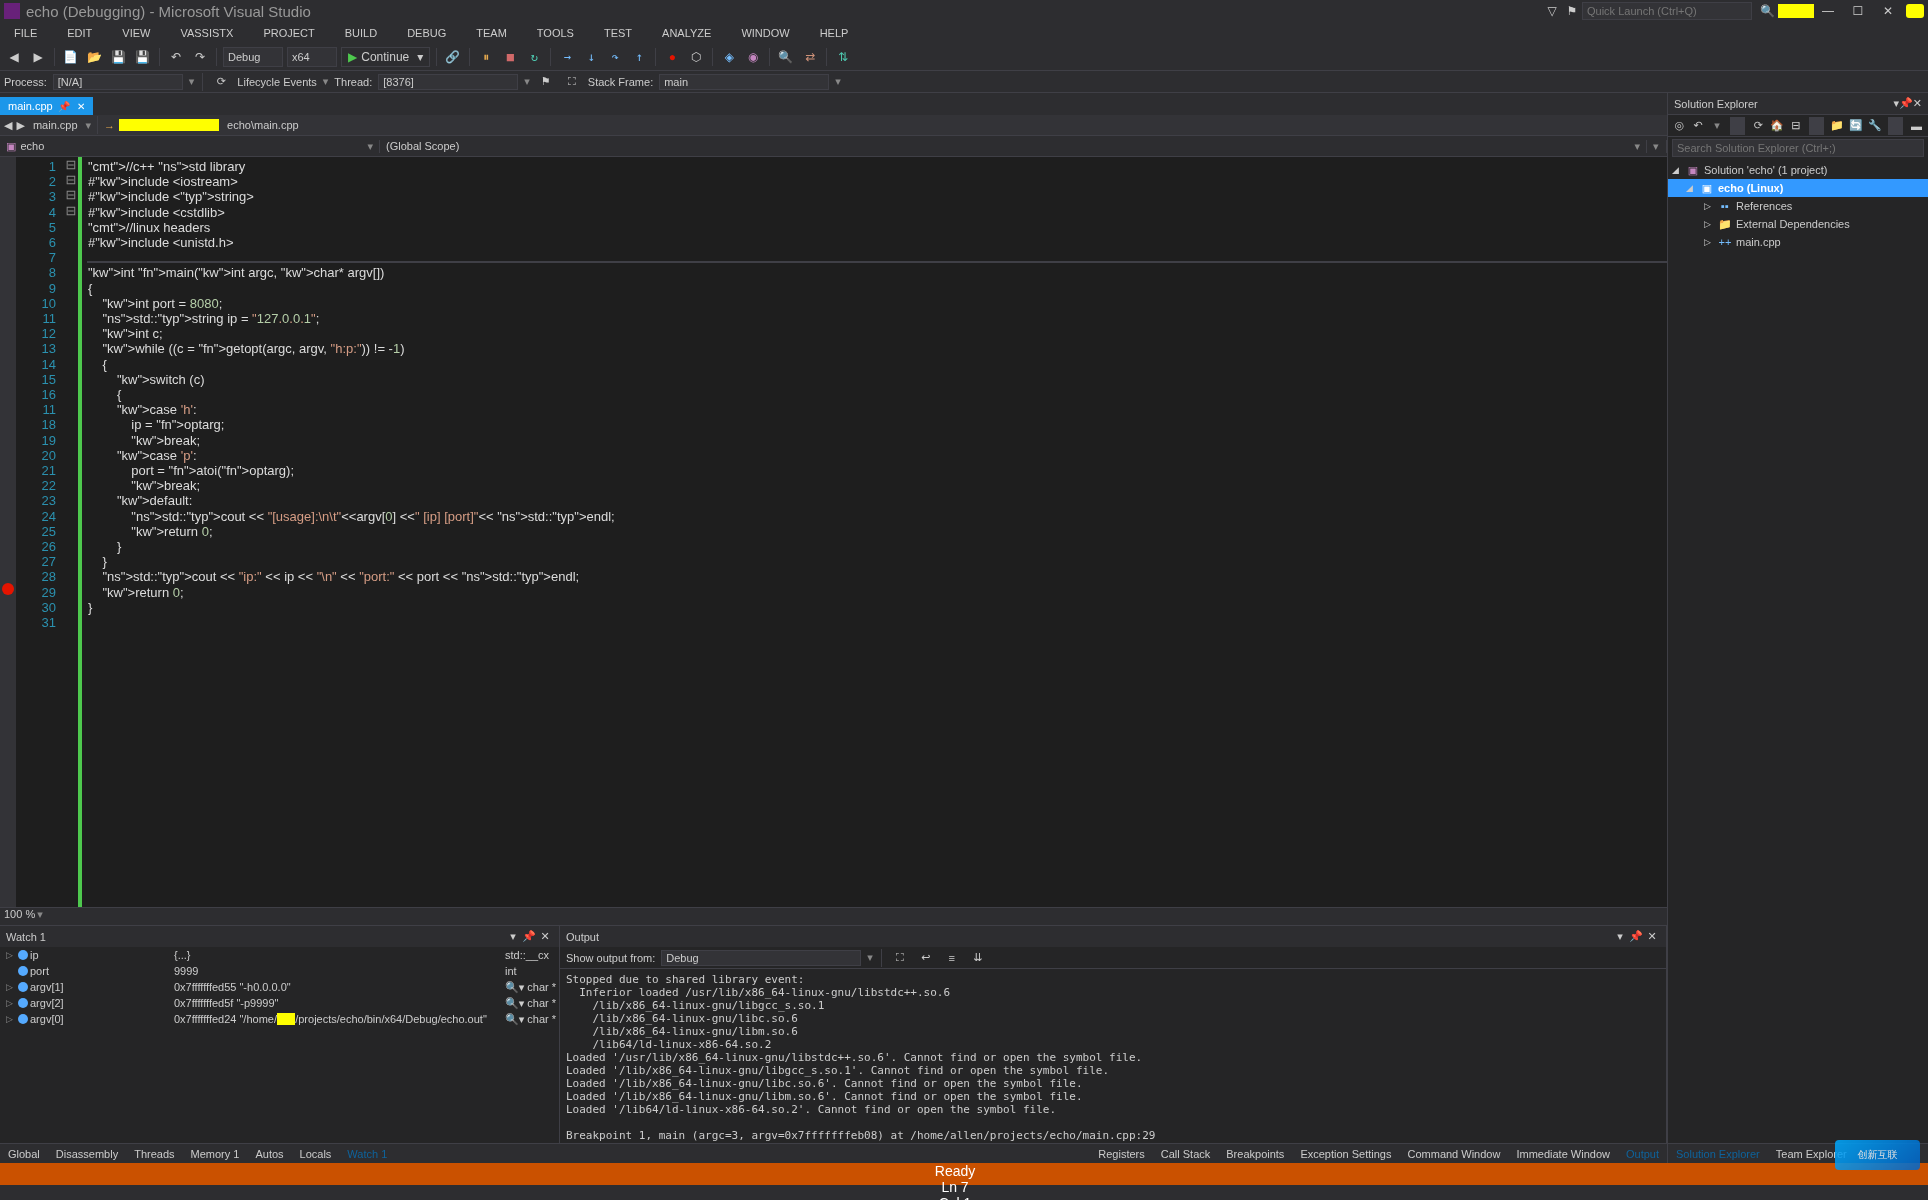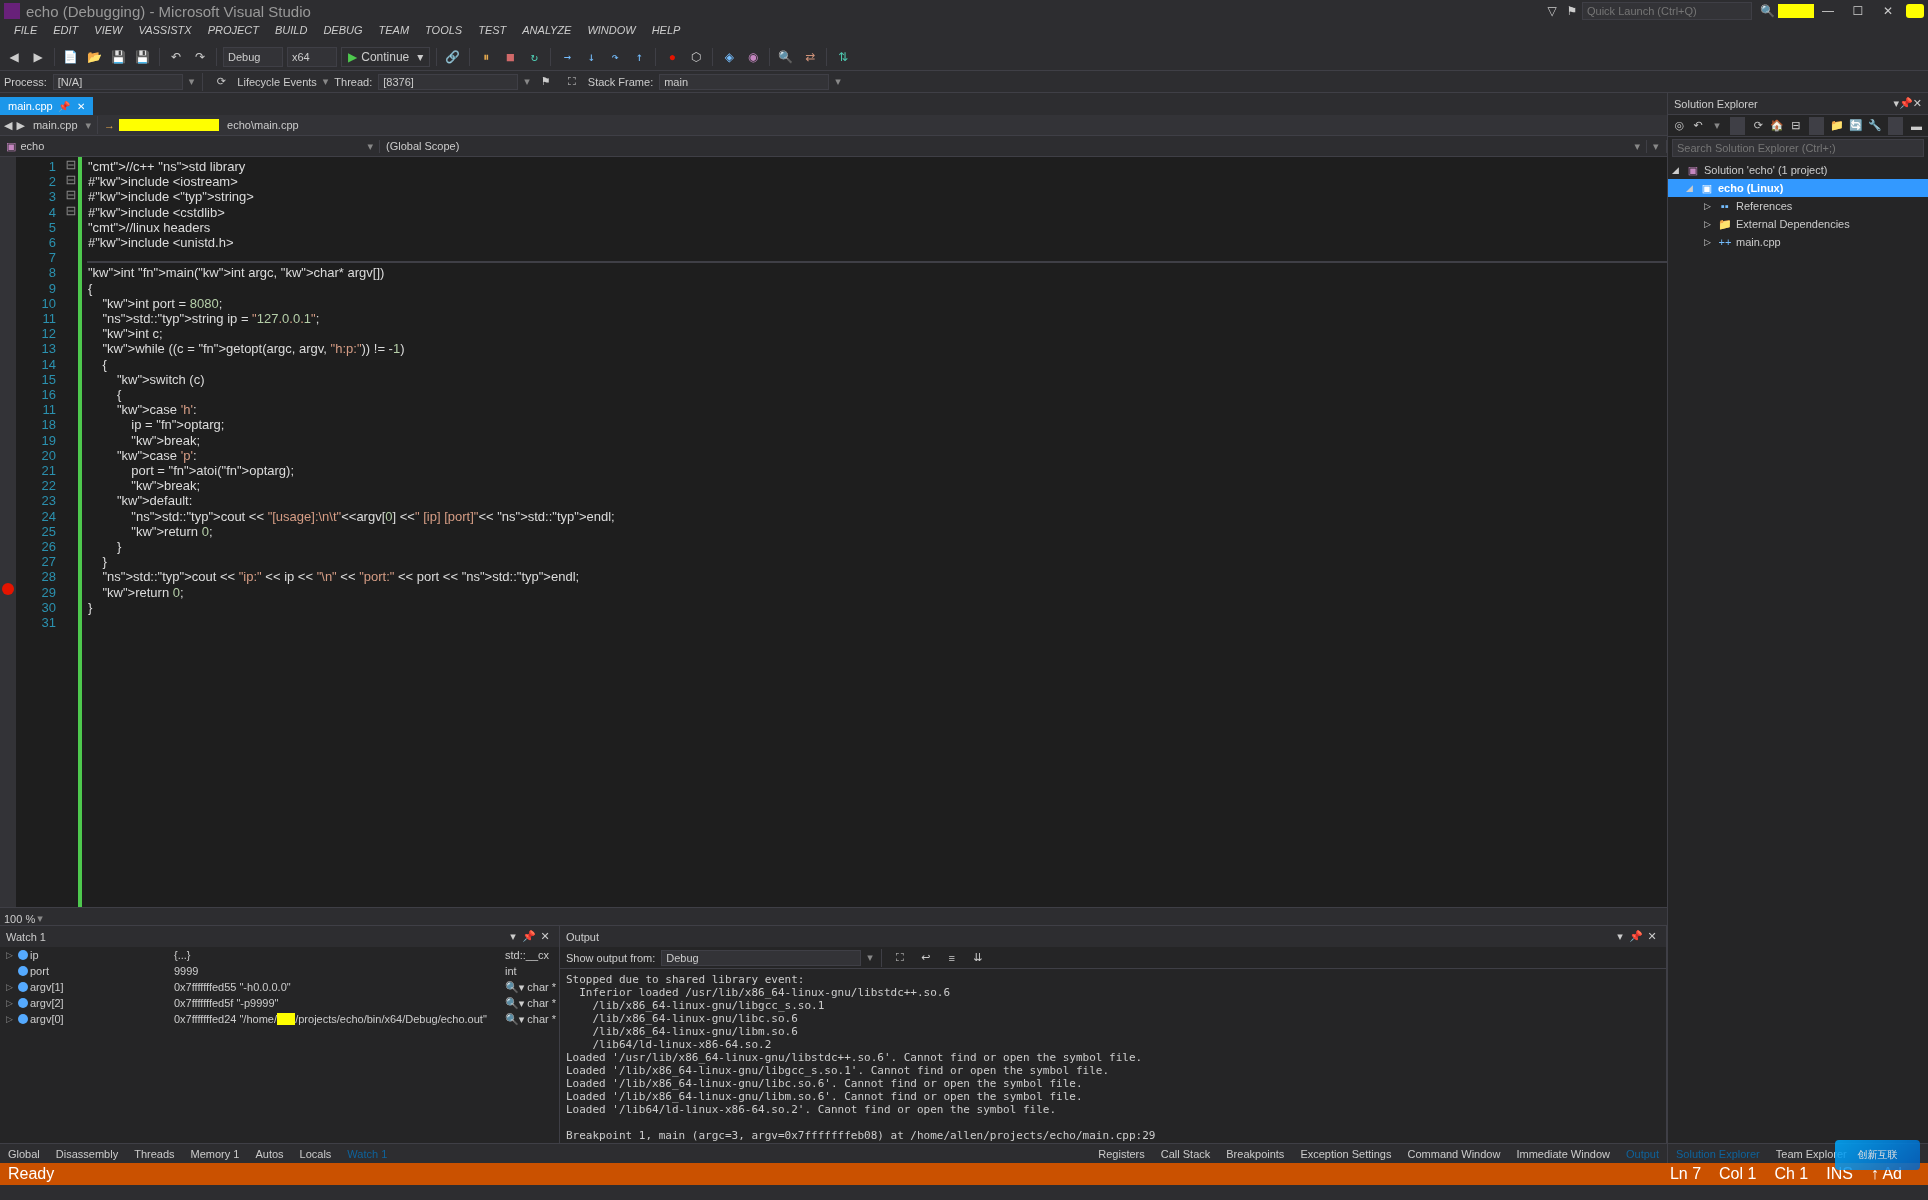--- a/index.html
+++ b/index.html
@@ -5,21 +5,21 @@
 * { margin:0; padding:0; box-sizing:border-box; font-family:"Segoe UI",Arial,sans-serif; }
 body { background:#2d2d30; color:#ccc; font-size:12px; overflow:hidden; width:1928px; height:1200px; position:relative; }
 .titlebar { height:22px; background:#2d2d30; display:flex; align-items:center; padding:0 4px; }
 .titlebar .vs-logo { width:16px; height:16px; background:#68217a; margin-right:6px; }
 .titlebar .title { flex:0 0 auto; color:#999; font-size:15px;text-align:right; }
 .titlebar .spacer { flex:1; }
 .titlebar .ql { width:170px; height:18px; background:#333337; border:1px solid #3f3f46; color:#999; font-size:11px; padding:0 4px; margin-right:6px; }
 .titlebar .win-btns { display:flex; gap:2px; }
 .titlebar .win-btns span { width:28px; height:20px; display:flex; align-items:center; justify-content:center; color:#ccc; }
 .redact-y { background:#ff0; color:#ff0; }
-.menubar { height:22px; background:#2d2d30; display:flex; padding:0 6px; gap:0;font-style:italic; }
+.menubar { height:22px; background:#2d2d30; display:flex; align-items:center; padding:0 6px; gap:14px; }
 .menubar span { padding:2px 8px; color:#ccc; font-size:11px; }
 .toolbar1 { height:27px; background:#2d2d30; border-bottom:1px solid #3f3f46; display:flex; align-items:center; padding:0 4px; gap:4px; }
 .tb-btn { width:20px; height:20px; display:flex; align-items:center; justify-content:center; color:#ccc; }
 .tb-sep { width:1px; height:18px; background:#3f3f46; margin:0 2px; }
 .tb-dd { height:20px; background:#333337; border:1px solid #3f3f46; color:#ccc; font-size:11px; padding:0 4px; display:flex; align-items:center; }
 .continue-btn { display:flex; align-items:center; gap:4px; color:#ccc; padding:0 6px; height:20px; border:1px solid #3f3f46; }
 .continue-btn .tri { color:#4ec94e; }
 .toolbar2 { height:22px; background:#2d2d30; border-bottom:1px solid #3f3f46; display:flex; align-items:center; padding:0 4px; gap:6px; font-size:11px; color:#ccc; }
 .toolbar2 .dd { background:#333337; border:1px solid #3f3f46; padding:1px 4px; }
 .main-area { display:flex; height:calc(100% - 22px - 22px - 27px - 22px - 20px - 17px); }
@@ -38,42 +38,42 @@
 .editor-wrap { flex:1; display:flex; background:#1e1e1e; font-family:Consolas,monospace; font-size:13px; overflow:hidden; position:relative; }
 .glyph-margin { width:16px; background:#333337; }
 .gutter { width:48px; background:#1e1e1e; text-align:right; color:#2b91af; padding:2px 8px 0 0; line-height:15.2px; }
 .fold-col { width:14px; background:#1e1e1e; color:#888; line-height:15.2px; text-align:center; }
 .change-bar { width:4px; background:#4ec94e; }
 .code { flex:1; padding:2px 0 0 6px; line-height:15.2px; white-space:pre; color:#dcdcdc; }
 .str { color:#d69d85; }
 .num { color:#b5cea8; }
 .active-line { background:#0f0f0f; outline:1px solid #3f3f46; display:inline-block; width:100%; }
 .breakpoint { position:absolute; left:2px; width:12px; height:12px; background:#e51400; border-radius:50%; }
-.zoom-bar { height:18px; background:#2d2d30; border-top:1px solid #3f3f46; font-size:11px; color:#ccc; padding:0 4px; display:flex; align-items:flex-end; }
+.zoom-bar { height:18px; background:#2d2d30; border-top:1px solid #3f3f46; font-size:11px; color:#ccc; padding:0 4px; display:flex; align-items:flex-start; }
 .bottom-panels { height:218px; display:flex; background:#252526; }
 .panel { flex:1; display:flex; flex-direction:column; border-right:1px solid #3f3f46; }
 .panel-hdr { height:22px; background:#2d2d30; border-top:1px solid #3f3f46; display:flex; align-items:center; padding:0 6px; color:#ccc; font-size:11px; }
 .panel-hdr .sp { flex:1; }
 .panel-hdr .pb { width:16px; text-align:center; color:#ccc; }
 .watch-hdr { height:20px; background:#252526; border-bottom:1px solid #3f3f46; display:flex; font-size:11px; color:#ccc; }
 .watch-hdr div { padding:2px 6px; border-right:1px solid #3f3f46; }
 .watch-body { flex:1; overflow:auto; font-size:11px; }
 .watch-row { display:flex; height:16px; align-items:center; font-family:Consolas,monospace; }
 .watch-row .c1 { width:170px; padding-left:6px; display:flex; align-items:center; gap:2px; }
 .watch-row .c2 { flex:1; padding-left:4px; }
 .watch-row .c3 { width:58px; text-align:left; padding-left:4px; }
 .watch-row .tri { color:#888; font-size:9px; width:10px; display:inline-block; }
 .watch-row .dot { width:10px; height:10px; border-radius:50%; background:#55aaff; display:inline-block; }
 .output-tb { height:22px; background:#252526; border-bottom:1px solid #3f3f46; display:flex; align-items:center; padding:0 6px; gap:6px; font-size:11px; color:#ccc; }
 .output-tb .dd { background:#333337; border:1px solid #3f3f46; padding:1px 4px; width:200px; }
 .output-body { flex:1; font-family:Consolas,monospace; font-size:11px; color:#ccc; padding:4px 6px; white-space:pre; overflow:auto; line-height:13px; }
 .bottom-tabs { height:20px; background:#2d2d30; border-top:1px solid #3f3f46; display:flex; align-items:center; font-size:11px; color:#ccc; }
 .bottom-tabs span { padding:2px 8px; }
 .bottom-tabs .active { color:#0e639c; }
-.statusbar { height:22px; background:#ca5100; color:#fff; display:flex; align-items:center; padding:0 8px; font-size:16px; }
+.statusbar { height:22px; background:#ca5100; color:#fff; display:flex; align-items:center; padding:0 8px; font-size:14px;flex-direction:column; }
 .statusbar .sp { flex:1; }
 .statusbar span { margin-right:18px; }
 .se-hdr { height:22px; background:#2d2d30; border-bottom:1px solid #3f3f46; display:flex; align-items:center; padding:0 6px; color:#ccc; font-size:11px; }
 .se-hdr .sp { flex:1; }
 .se-tb { height:22px; background:#252526; border-bottom:1px solid #3f3f46; display:flex; align-items:center; padding:0 4px; gap:4px; }
 .se-tb span { width:18px; height:18px; display:flex; align-items:center; justify-content:center; color:#ccc; font-size:11px; }
 .se-search { height:22px; padding:2px 4px; }
 .se-search input { width:100%; height:18px; background:#333337; border:1px solid #3f3f46; color:#999; font-size:11px; padding:0 4px; }
 .se-tree { flex:1; padding:2px 0; font-size:11px; }
 .se-node { display:flex; align-items:center; height:18px; gap:4px; padding-left:4px; }

